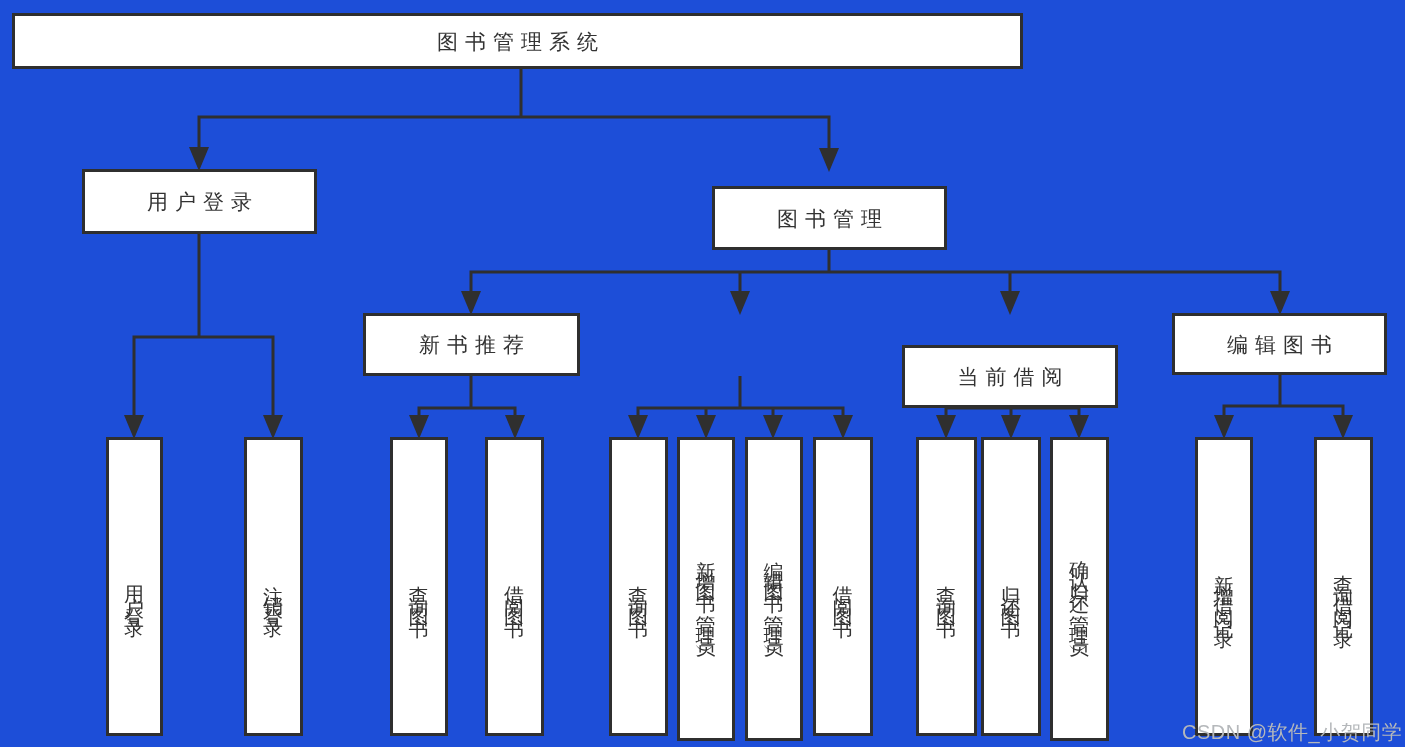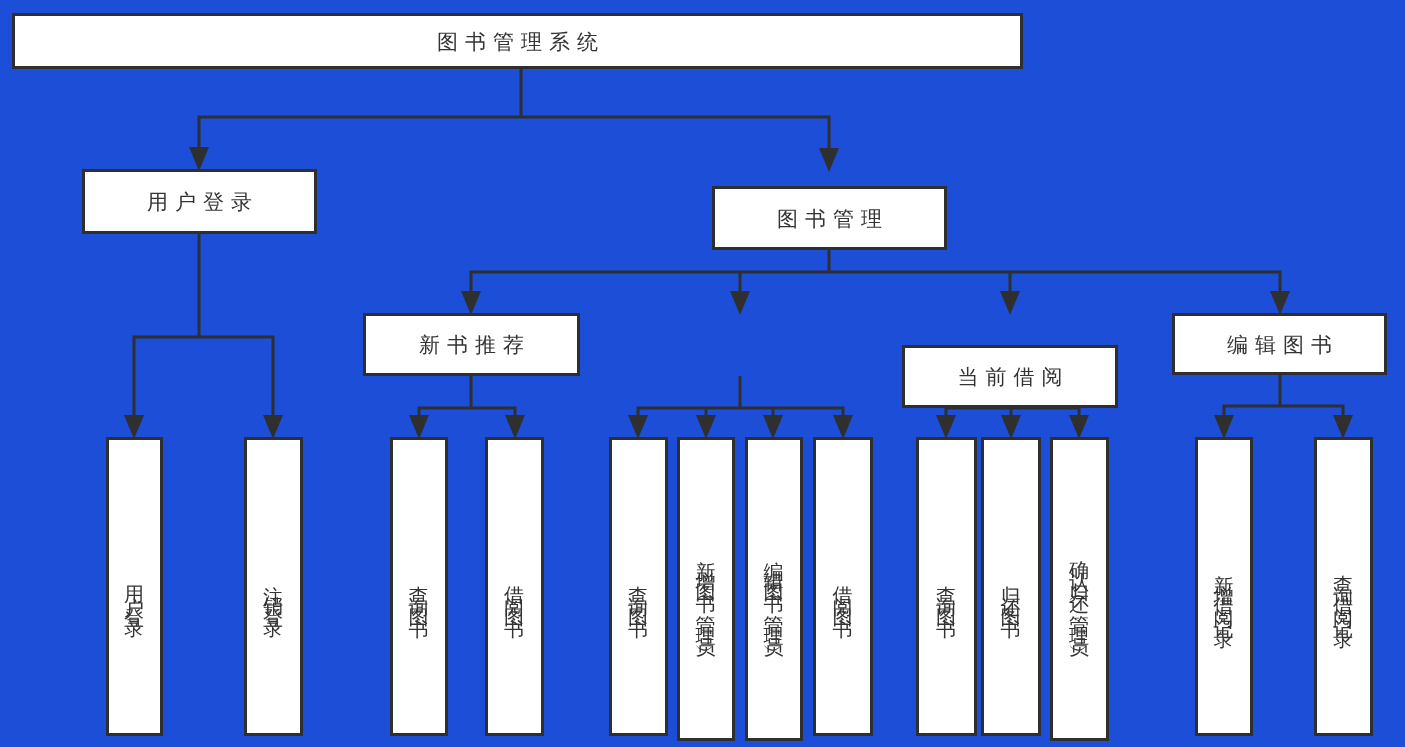--- a/index.html
+++ b/index.html
@@ -84,13 +84,14 @@
   <div class="node v" style="left:609px; top:437px; width:59px; height:299px;">查询图书</div>
   <div class="node v" style="left:677px; top:437px; width:58px; height:304px;">新增图书（管理员）</div>
   <div class="node v" style="left:745px; top:437px; width:58px; height:304px;">编辑图书（管理员）</div>
   <div class="node v" style="left:813px; top:437px; width:60px; height:299px;">借阅图书</div>
   <div class="node v" style="left:916px; top:437px; width:61px; height:299px;">查询图书</div>
   <div class="node v" style="left:981px; top:437px; width:60px; height:299px;">归还图书</div>
   <div class="node v" style="left:1050px;top:437px; width:59px; height:304px;">确认归还（管理员）</div>
   <div class="node v" style="left:1195px;top:437px; width:58px; height:299px;">新增借阅记录</div>
   <div class="node v" style="left:1314px;top:437px; width:59px; height:299px;">查询借阅记录</div>
 
+  <div class="watermark" style="color: rgb(181, 184, 187);">CSDN @软件_小贺同学</div>
 </div>
 
 </body></html>

